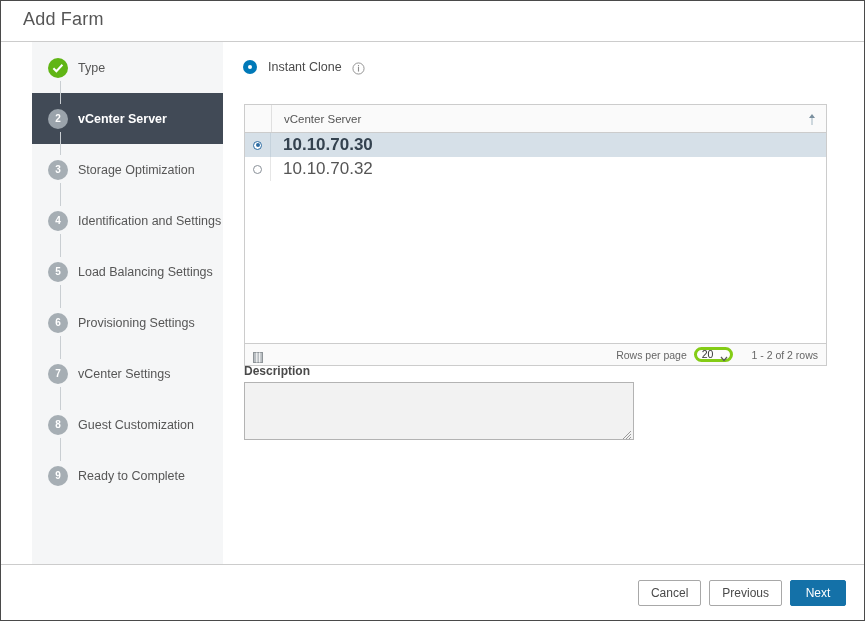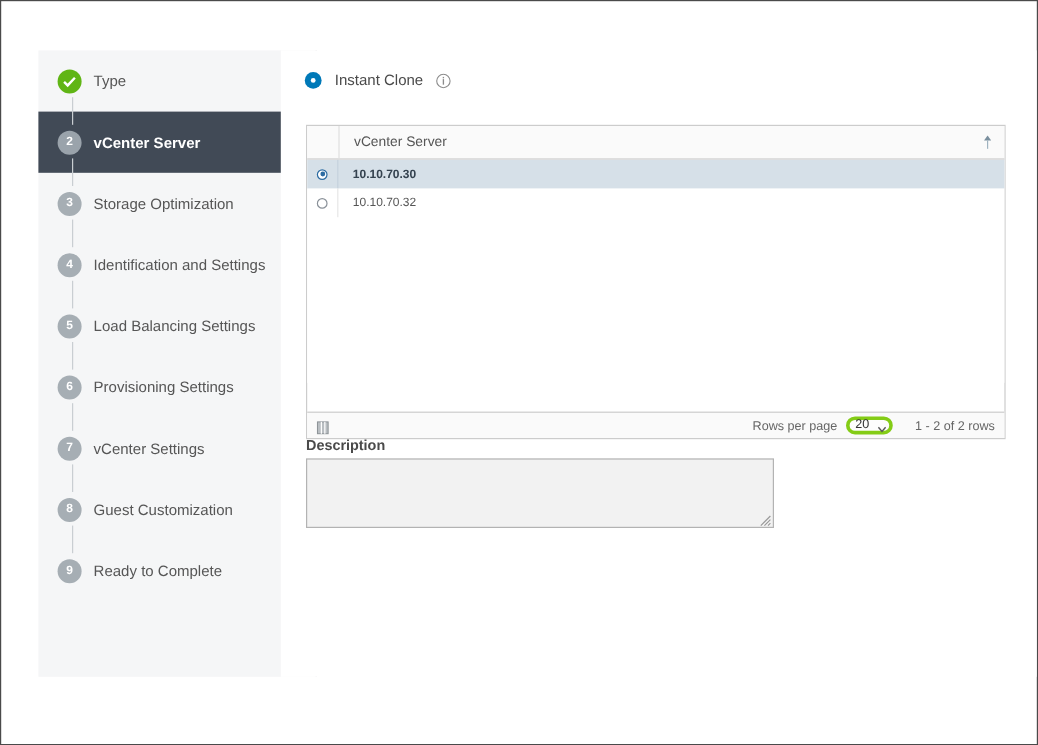--- a/index.html
+++ b/index.html
@@ -110,21 +110,21 @@
     white-space: nowrap;
   }
   .step.active .step-label {
     color: #ffffff;
     font-weight: 600;
   }
 
   
   .content {
     position: absolute;
-    left: 233px;
+    left: 222px;
     top: 41px;
     width: 630px;
     height: 522px;
     background: #ffffff;
     box-sizing: border-box;
   }
 
   .clone-row {
     position: absolute;
     left: 21px;
@@ -240,21 +240,21 @@
     content: "";
     position: absolute;
     left: 1.5px; top: 1.5px;
     width: 4px; height: 4px;
     border-radius: 50%;
     background: #2d6ca2;
   }
   .tbl-row .cell-name {
     flex: 1 1 auto;
     padding-left: 12px;
-    font-size: 10px;
+    font-size: 17px;
     color: #555555;
   }
   .tbl-row.selected .cell-name {
     color: #34424f;
     font-weight: 600;
   }
   .tbl-footer {
     display: flex;
     align-items: center;
     height: 22px;
@@ -365,20 +365,23 @@
     background: #1471a8;
     border-color: #1471a8;
     color: #ffffff;
   }
 </style>
 </head>
 <body>
 
 <div class="app">
 
+  <div class="header">
+    <div class="header-title">Add Farm</div>
+  </div>
 
   <div class="sidebar">
     <ul class="steps" id="steps-list">
         <li class="step">
           <span class="step-badge done">
             <svg class="step-check" viewBox="0 0 20 20">
               <path d="M5.4 10.2 L8.4 13.2 L14.4 6.8" fill="none" stroke="#ffffff" stroke-width="2"></path>
             </svg>
           </span>
           <span class="step-label">Type</span>
@@ -491,14 +494,21 @@
     <div class="desc-box">
       <span class="resize-grip">
         <svg viewBox="0 0 12 12" width="12" height="12">
           <path d="M11 3 L3 11 M11 6 L6 11 M11 9 L9 11" stroke="#9a9a9a" stroke-width="1" fill="none"></path>
         </svg>
       </span>
     </div>
 
   </div>
 
+  <div class="footer-bar">
+    <div class="btns">
+      <button class="btn">Cancel</button>
+      <button class="btn">Previous</button>
+      <button class="btn primary">Next</button>
+    </div>
+  </div>
 
 </div>
 
 </body></html>

